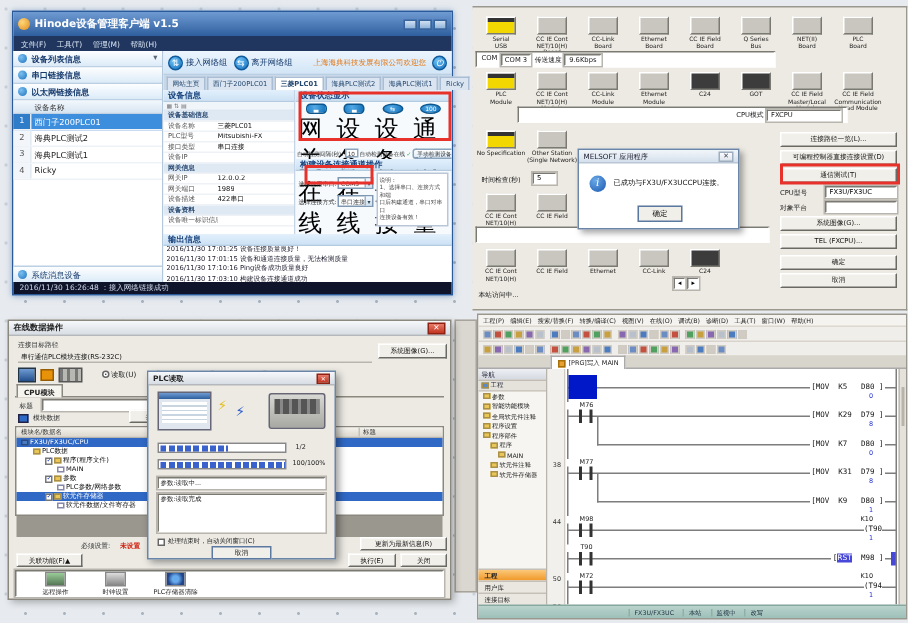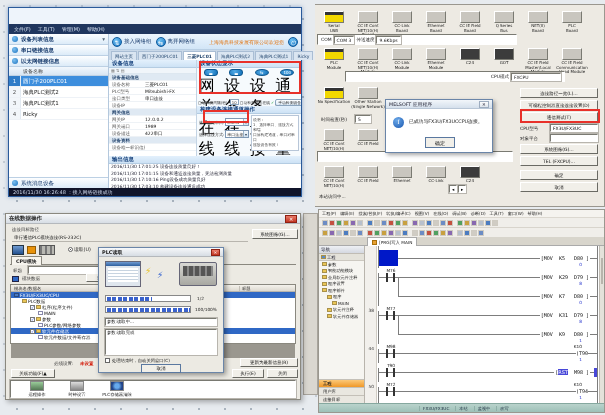--- a/index.html
+++ b/index.html
@@ -149,20 +149,29 @@
 .redbox{position:absolute;border:2px solid #e8312a;z-index:40;pointer-events:none}
 .sliver{position:absolute;left:303px;top:213px;width:15px;height:182px;background:#dad7d0;border:1px solid #a8a49c;z-index:1}
 </style>
 </head>
 <body>
 
 <div class="dots"></div>
 <div class="sliver"></div>
 
 <div class="abs win1" style="left:8px;top:7px;width:294px;height:190px">
+  <div class="w1title">
+    <span class="w1ico"></span>
+    <span>Hinode设备管理客户端 v1.5</span>
+    <span class="w1btns">
+      <i></i>
+      <i></i>
+      <i></i>
+    </span>
+  </div>
   <div class="w1menu" id="q1-menus">
       <div class="m1">文件(F)</div>
       <div class="m1">工具(T)</div>
       <div class="m1">管理(M)</div>
       <div class="m1">帮助(H)</div>
     </div>
   <div class="w1side">
     <div id="q1-sections">
         <div class="sec1">
           <div class="bdot"></div>

